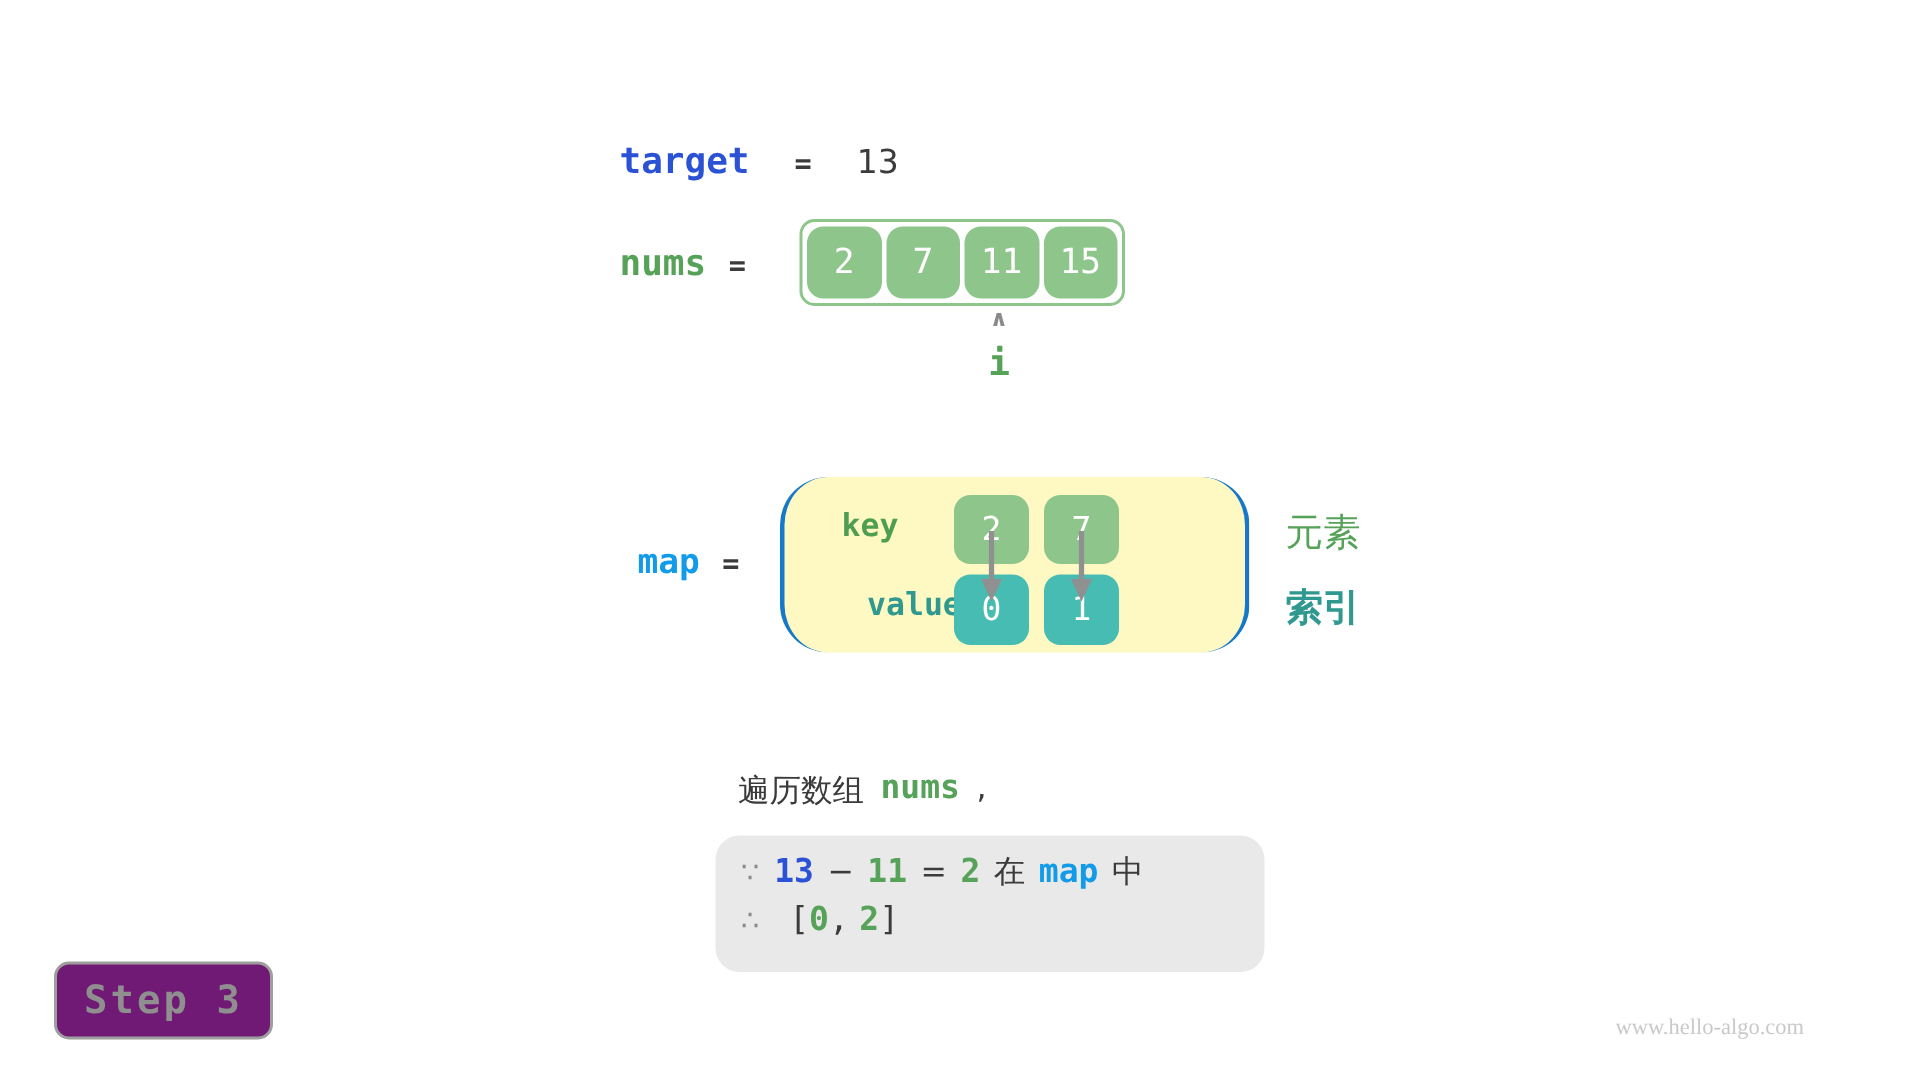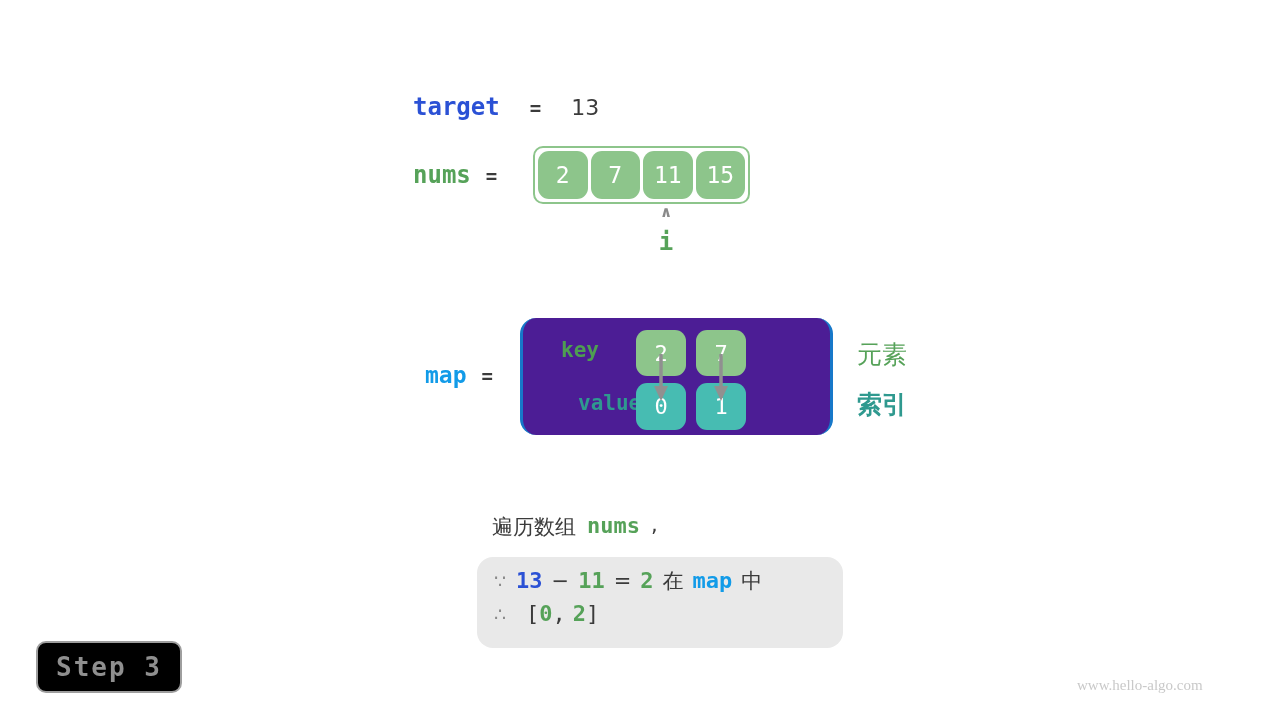--- a/index.html
+++ b/index.html
@@ -32,21 +32,21 @@
     font-family:"DejaVu Sans Mono","Liberation Mono",monospace; font-size:23px; font-weight:500;
   }
   .pointer-arrow { left:650px; top:203px; width:32px; text-align:center; color:#8a8a8a; font-size:15px; font-weight:bold; }
   .pointer-label { left:650px; top:228px; width:32px; text-align:center; color:#56a259; font-family:"DejaVu Sans Mono","Liberation Mono",monospace; font-weight:bold; font-size:24px; }
 
   
   .map-label-row { left:425px; top:362px; display:flex; align-items:baseline; gap:15px; }
   .map-label { font-family:"DejaVu Sans Mono","Liberation Mono",monospace; font-weight:bold; font-size:23px; color:#129be8; }
   .map-box {
     left:520px; top:318px; width:313px; height:117px;
-    background:#4c1d95; border-radius:16px;
+    background:#fef9c3; border-radius:32px;
     border-left:3px solid #1778c9; border-right:3px solid #1778c9;
   }
   .map-key-label { position:absolute; left:38px; top:20px; font-family:"DejaVu Sans Mono","Liberation Mono",monospace; font-weight:bold; font-size:21px; color:#4e9e52; }
   .map-value-label { position:absolute; left:23px; top:73px; font-family:"DejaVu Sans Mono","Liberation Mono",monospace; font-weight:bold; font-size:21px; color:#2f998f;margin-left:32px; }
   .map-cell {
     position:absolute; width:50px; border-radius:11px; color:#ffffff;
     display:flex; align-items:center; justify-content:center;
     font-family:"DejaVu Sans Mono","Liberation Mono",monospace; font-size:22px; font-weight:500;
   }
   .key-cell { top:12px; height:46px; background:#8dc58b; }
@@ -69,21 +69,21 @@
   .sym { color:#8a8a8a; font-size:19px; margin-right:10px; }
   .c-blue  { font-family:"DejaVu Sans Mono","Liberation Mono",monospace; font-weight:bold; font-size:22px; color:#2b51d5; }
   .c-green { font-family:"DejaVu Sans Mono","Liberation Mono",monospace; font-weight:bold; font-size:22px; color:#56a259; }
   .c-azure { font-family:"DejaVu Sans Mono","Liberation Mono",monospace; font-weight:bold; font-size:22px; color:#129be8; }
   .c-op { margin:0 9px; }
   .c-dark-mono { font-family:"DejaVu Sans Mono","Liberation Mono",monospace; font-size:22px; color:#3b3b3b; }
 
   
   .step-badge {
     left:36px; top:641px; width:146px; height:52px;
-    background:#000000; border:2px solid #9e9e9e; border-radius:10px;
+    background:#701a75; border:2px solid #9e9e9e; border-radius:10px;
     display:flex; align-items:center; justify-content:center;
     font-family:"DejaVu Sans Mono","Liberation Mono",monospace; font-weight:bold; font-size:26px;
     letter-spacing:2px; color:#8f8f8f;
   }
 
   
   .watermark { left:1077px; top:677px; font-family:Liberation Serif, serif; font-size:15px; color:#c9c9c9; }
 </style>
 </head>
 <body>

